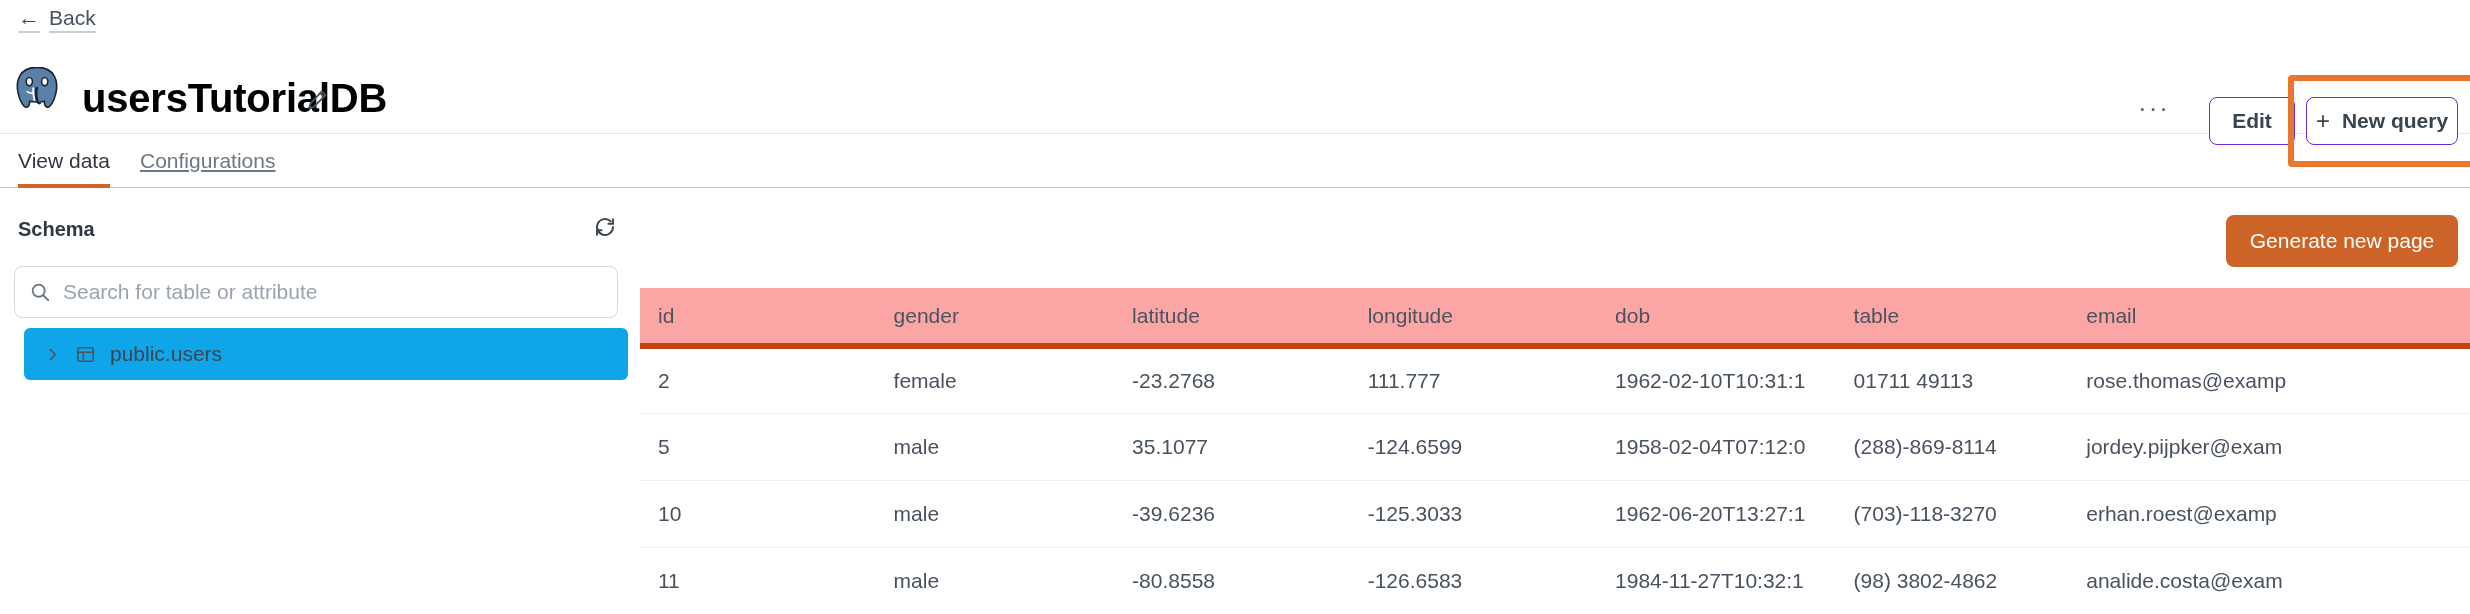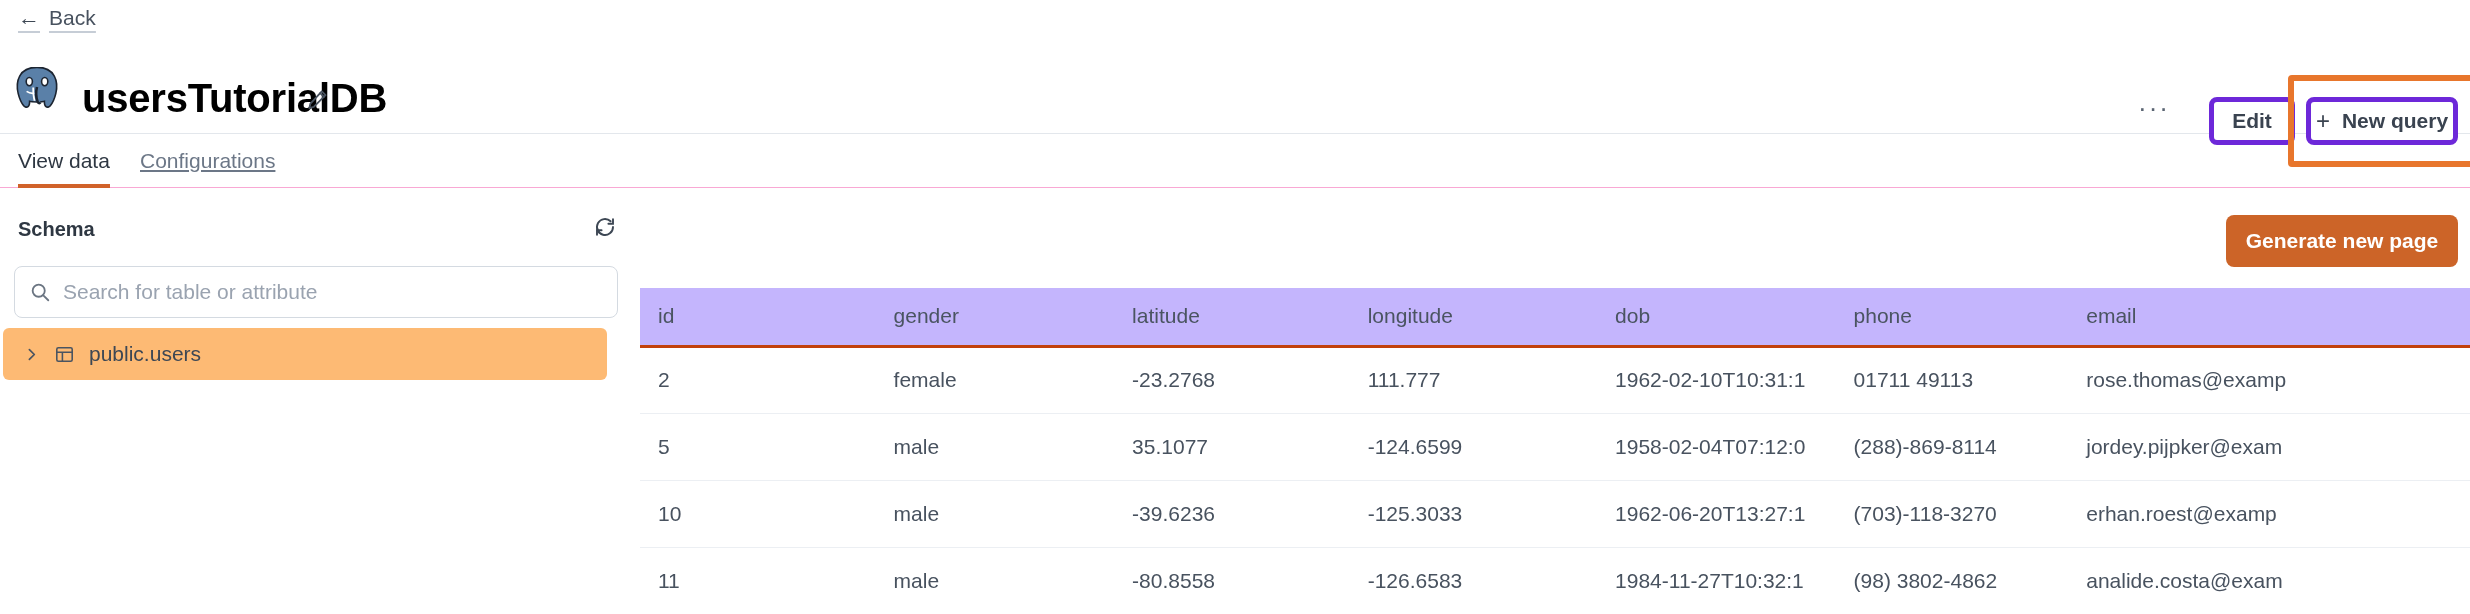--- a/index.html
+++ b/index.html
@@ -43,21 +43,21 @@
     display:flex; align-items:center; justify-content:center; cursor:pointer;
   }
 
   .dots-btn {
     position:absolute; right:300px; top:62px;
     font-size:26px; line-height:8px; color:#5a6472; letter-spacing:2px;
     cursor:pointer; user-select:none;
   }
   .btn {
     position:absolute; display:flex; align-items:center; justify-content:center;
-    background:#fff; border:5px solid #6d28d9; border-radius:8px;
+    background:#fff; border:1px solid #6d28d9; border-radius:8px;
     font-size:21px; font-weight:700; color:#3a4350; cursor:pointer;
   }
   .btn-edit { right:175px; top:55px; width:86px; height:48px; }
   .btn-newquery { right:12px; top:55px; width:152px; height:48px; gap:12px; font-weight:700; }
   .plus { font-size:24px; font-weight:400; line-height:1; color:#3a4350; }
 
   .highlight-box {
     position:absolute; right:-6px; top:33px; width:188px; height:92px;
     border:6px solid #e8762c; border-radius:4px; pointer-events:none;
   }
@@ -88,43 +88,43 @@
     position:absolute; left:14px; top:278px; width:604px; height:52px;
     border:1px solid #d4dae1; border-radius:8px; background:#fff;
     display:flex; align-items:center; padding:0 14px; gap:12px;
   }
   .search-input {
     flex:1; border:none; outline:none; background:transparent;
     font-family:"Liberation Sans", sans-serif; font-size:21px; color:#3d4754;
   }
   .search-input::placeholder { color:#9aa3b0; }
   .tree-item {
-    position:absolute; left:3px; top:340px; width:604px; height:52px;
-    background:#fdba74; border-radius:6px;
+    position:absolute; left:24px; top:340px; width:604px; height:52px;
+    background:#0ea5e9; border-radius:6px;
     display:flex; align-items:center; gap:14px; padding-left:20px; cursor:pointer;
   }
   .tree-label { font-size:21px; color:#3d4754; }
 
   
   .main { position:absolute; left:640px; top:188px; right:0; bottom:0; overflow:hidden; }
   .gen-btn {
     position:absolute; right:12px; top:27px; width:232px; height:52px;
     background:#cc6428; border:none; border-radius:8px; color:#fff;
-    font-family:"Liberation Sans", sans-serif; font-size:21px; font-weight:700;
+    font-family:"Liberation Sans", sans-serif; font-size:21px; font-weight:400;
     cursor:pointer; display:flex; align-items:center; justify-content:center;
   }
 
   .table-wrap { position:absolute; left:0; top:100px; right:0; bottom:0; overflow:hidden; }
   table.grid { border-collapse:collapse; table-layout:fixed; width:1870px; }
   table.grid th, table.grid td {
     text-align:left; font-weight:400; font-size:21px; color:#48525f;
     padding:0 0 0 18px; white-space:nowrap; overflow:hidden;
     border-bottom:1px solid #eceff3;
   }
-  table.grid th { height:58px; background:#c4b5fd; color:#4a5461; border-bottom:3px solid #c2410c; }
+  table.grid th { height:58px; background:#fca5a5; color:#4a5461; border-bottom:6px solid #c2410c; }
   table.grid td { height:67px; }
 
   .c-id    { width:160px; }
   .c-gen   { width:162px; }
   .c-lat   { width:160px; }
   .c-lon   { width:168px; }
   .c-dob   { width:162px; }
   .c-phone { width:158px; }
   .c-email { width:300px; }
 
@@ -235,21 +235,21 @@
 
     <div class="table-wrap">
       <table class="grid">
         <thead>
           <tr>
             <th class="c-id">id</th>
             <th class="c-gen">gender</th>
             <th class="c-lat">latitude</th>
             <th class="c-lon">longitude</th>
             <th class="c-dob">dob</th>
-            <th class="c-phone">phone</th>
+            <th class="c-phone">table</th>
             <th class="c-email">email</th>
           </tr>
         </thead>
         <tbody>
           <tr>
             <td class="c-id">2</td>
             <td class="c-gen">female</td>
             <td class="c-lat">-23.2768</td>
             <td class="c-lon">111.777</td>
             <td class="c-dob">1962-02-10T10:31:1</td>

